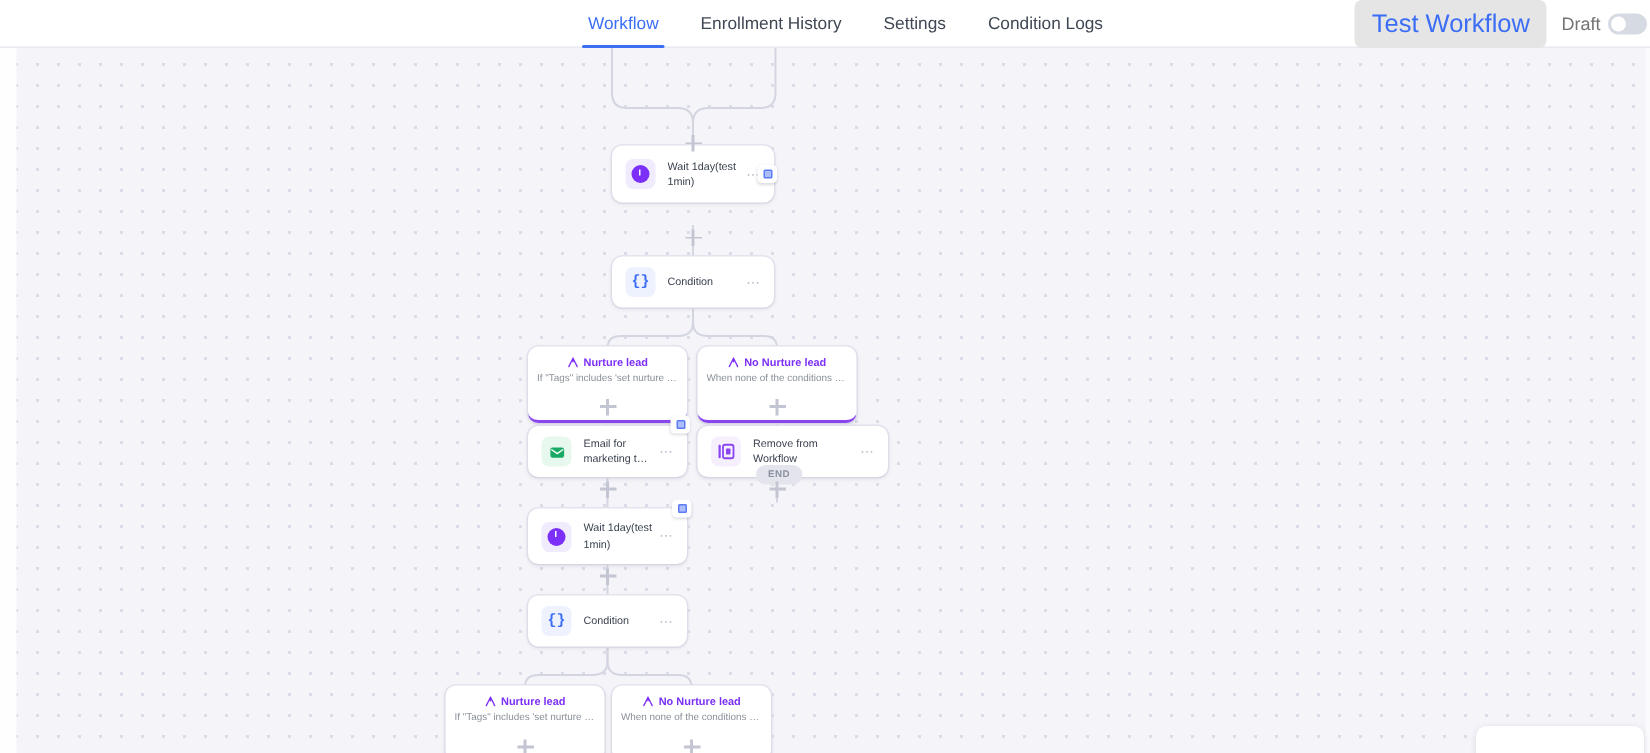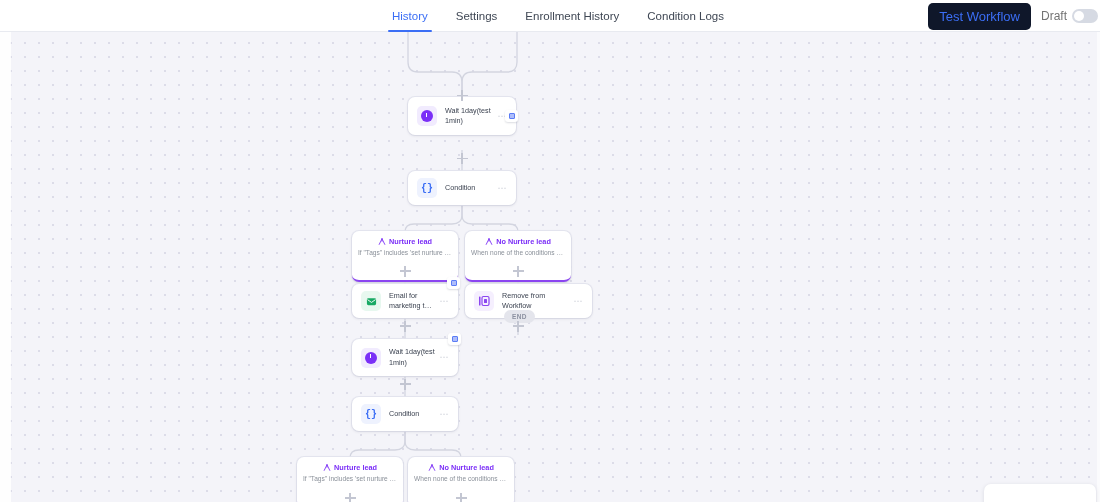--- a/index.html
+++ b/index.html
@@ -34,22 +34,22 @@
   .tab.active::after {
     content: "";
     position: absolute; left: 10px; right: 10px; bottom: 0;
     height: 2.5px; background: #3b6ef5; border-radius: 2px;
   }
   .hdr-right {
     position: absolute; right: 0; top: 0; height: 32px;
     display: flex; align-items: center; gap: 10px; padding-right: 2px;
   }
   .btn-test {
-    background: #0f172a; color: #3b6ef5;
-    font-size: 13px; font-weight: 500;
+    background: #e5e5e5; color: #3b6ef5;
+    font-size: 17px; font-weight: 500;
     padding: 6px 11px; border-radius: 5px; border: none;
     white-space: nowrap; cursor: pointer;
   }
   .draft-label {
     font-size: 12px; color: #737373; white-space: nowrap;
     display: flex; align-items: center; gap: 5px;
   }
   .toggle-pill {
     width: 26px; height: 14px; border-radius: 8px;
     background: #d6dae3; position: relative; flex: none;
@@ -180,27 +180,27 @@
     box-shadow: 0 1px 4px rgba(25,30,60,.12);
     z-index: 20;
   }
 </style>
 </head>
 <body>
 
 <div class="header">
   <div class="tabs">
     <div class="tab active">
-      <span>History</span>
+      <span>Workflow</span>
+    </div>
+    <div class="tab">
+      <span>Enrollment History</span>
     </div>
     <div class="tab">
       <span>Settings</span>
-    </div>
-    <div class="tab">
-      <span>Enrollment History</span>
     </div>
     <div class="tab">
       <span>Condition Logs</span>
     </div>
   </div>
 
   <div class="hdr-right">
     <button class="btn-test">Test Workflow</button>
     <div class="draft-label">
       <span>Draft</span>

